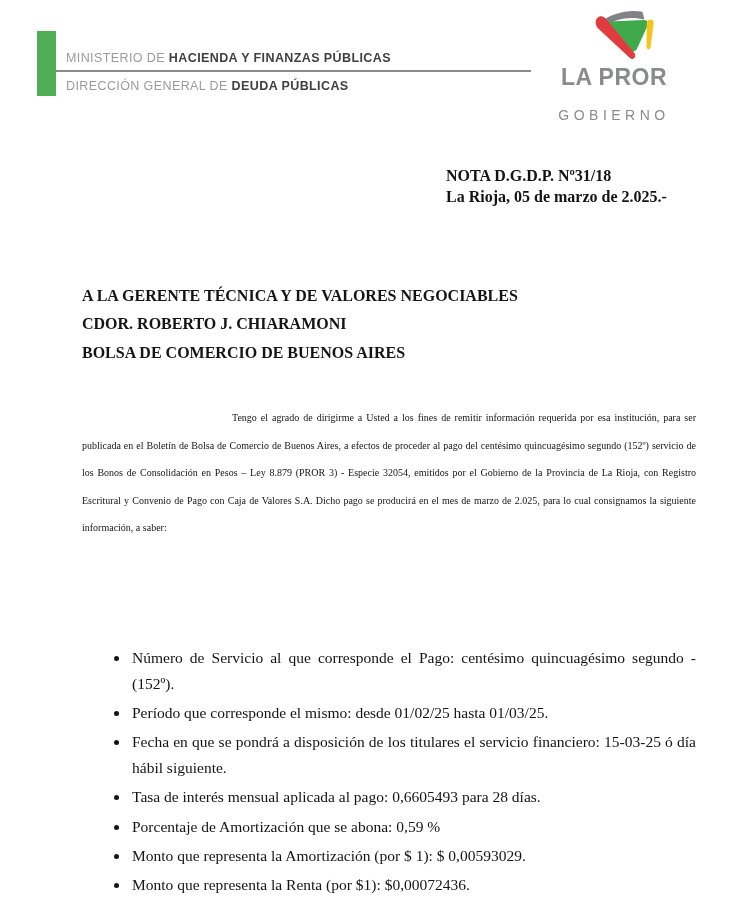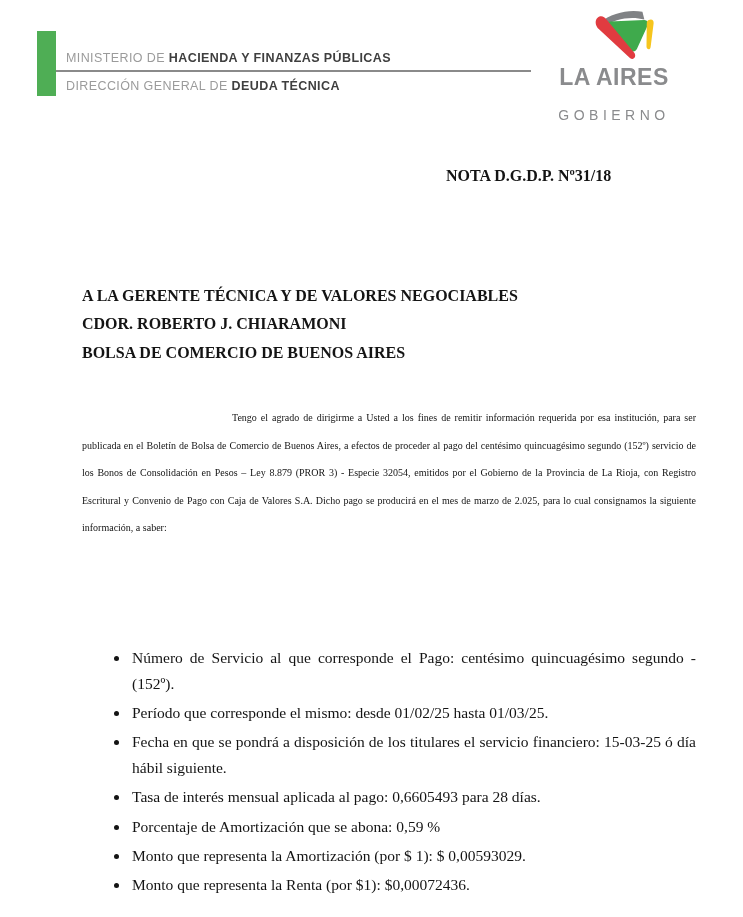--- a/index.html
+++ b/index.html
@@ -114,35 +114,36 @@
 <body>
 
 <div class="page">
 
   <div class="green-bar"></div>
 
   <div class="dept-line dept-line1"><span>MINISTERIO DE </span><span class="dept-bold">HACIENDA Y FINANZAS PÚBLICAS</span></div>
 
   <div class="lh-divider"></div>
 
-  <div class="dept-line dept-line2"><span>DIRECCIÓN GENERAL DE </span><span class="dept-bold">DEUDA TÉCNICA</span></div>
+  <div class="dept-line dept-line2"><span>DIRECCIÓN GENERAL DE </span><span class="dept-bold">DEUDA PÚBLICAS</span></div>
 
   <div class="logo">
     <svg class="logo-mark" width="70" height="55" viewBox="0 0 70 57">
       <path d="M7,15 C19,5 38,1 51,4 L53,12 C40,8 22,11 11,19 Z" fill="#808285"></path>
       <path d="M17,14 L53,12.5 C56,12.5 57.5,15.5 56.5,18 L45.5,42 C43.8,45.8 40.5,45.8 38.3,43.3 L14.5,19.5 C12.3,17.2 13.6,14.2 17,14 Z" fill="#3faa4c"></path>
       <path d="M4.5,10 C8,7 11.5,8.8 13.8,12 L42.5,46.5 C45.3,50.3 41.8,54.8 38,51.8 L6,22 C1.8,18.2 1.6,12.6 4.5,10 Z" fill="#e13b40"></path>
       <path d="M57.5,12.5 C60.3,10.8 63,12.4 62.6,15.8 L59.5,40.5 C59,44 55.3,43.4 55.2,40 L55.5,16 C55.5,14 56.2,13.2 57.5,12.5 Z" fill="#f6c51d"></path>
     </svg>
-    <div class="logo-title">LA AIRES</div>
+    <div class="logo-title">LA PROR</div>
     <div class="logo-subtitle">GOBIERNO</div>
   </div>
 
   <div class="note-block">
     <div>NOTA D.G.D.P. Nº31/18</div>
+    <div>La Rioja, 05 de marzo de 2.025.-</div>
   </div>
 
   <div class="recipient">
     <div>A LA GERENTE TÉCNICA Y DE VALORES NEGOCIABLES</div>
     <div>CDOR. ROBERTO J. CHIARAMONI</div>
     <div>BOLSA DE COMERCIO DE BUENOS AIRES</div>
   </div>
 
   <p class="body-paragraph">Tengo el agrado de dirigirme a Usted a los fines de remitir información requerida por esa institución, para ser publicada en el Boletín de Bolsa de Comercio de Buenos Aires, a efectos de proceder al pago del centésimo quincuagésimo segundo (152º) servicio de los Bonos de Consolidación en Pesos – Ley 8.879 (PROR 3) - Especie 32054, emitidos por el Gobierno de la Provincia de La Rioja, con Registro Escritural y Convenio de Pago con Caja de Valores S.A. Dicho pago se producirá en el mes de marzo de 2.025, para lo cual consignamos la siguiente información, a saber:</p>
 

